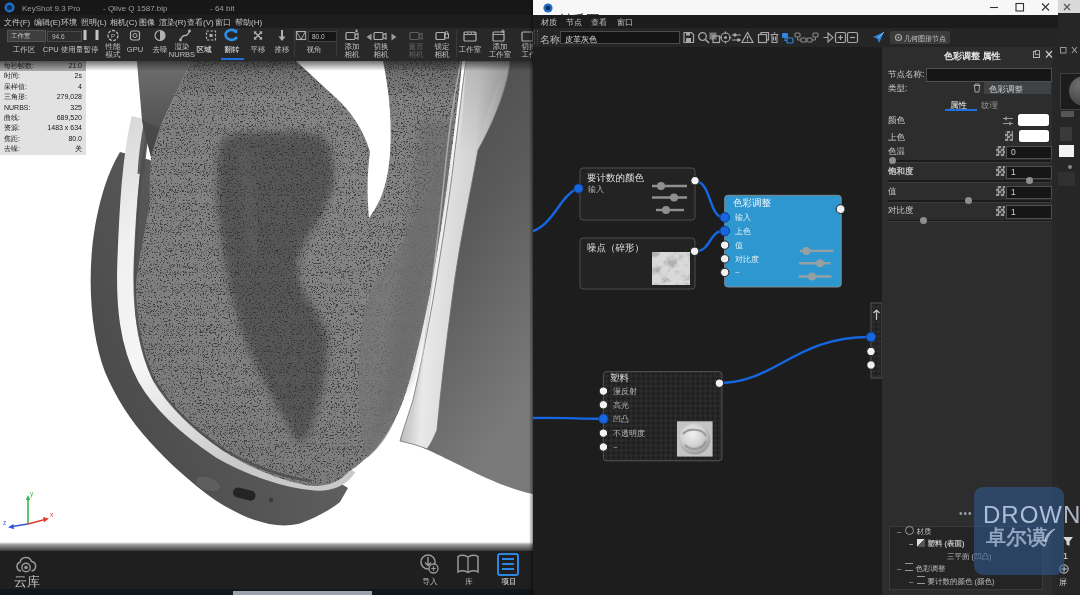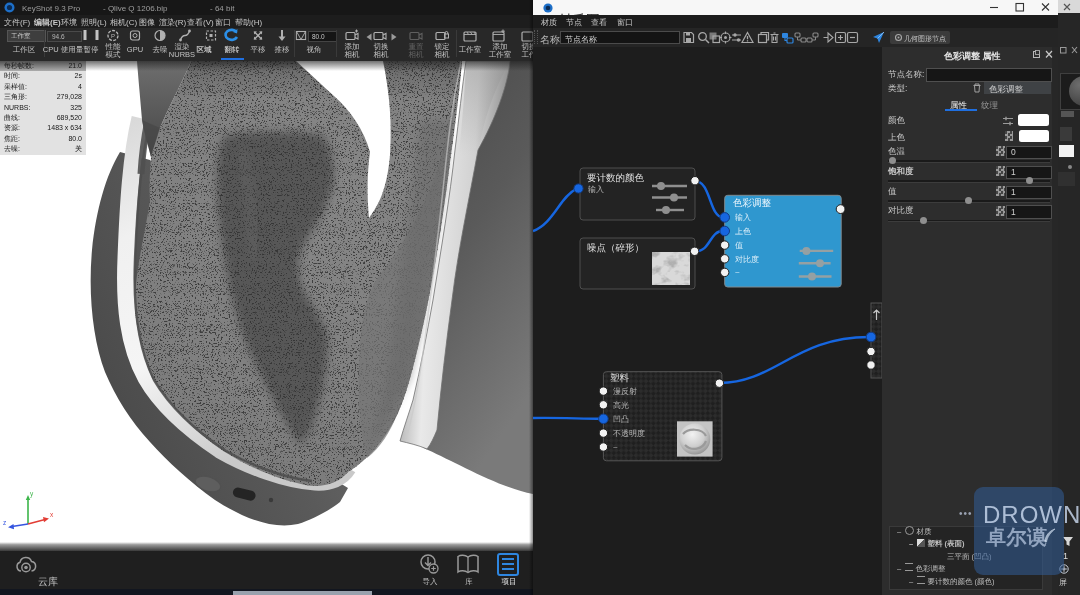--- a/index.html
+++ b/index.html
@@ -10,26 +10,26 @@
 .sep{position:absolute;width:1px;background:#3a3a3a;top:30px;height:27px;}
 </style></head><body>
 <div id="root">
 
 <div class="ab" style="left:0;top:0;width:1080px;height:15px;background:#171717;"></div>
 <svg class="ab" style="left:4px;top:2px" width="11" height="11" viewBox="0 0 11 11">
       <circle cx="5.5" cy="5.5" r="5" fill="#1d6fc8"></circle>
       <circle cx="5.5" cy="5.5" r="2.6" fill="#0b2c55"></circle>
     </svg>
 <span class="t" style="left:22px;top:3.5px;font-size:8px;color:#9e9e9e;">KeyShot 9.3 Pro</span>
-    <span class="t" style="left:103px;top:3.5px;font-size:8px;color:#9e9e9e;">- Qlive Q 1206.bip</span>
+    <span class="t" style="left:103px;top:3.5px;font-size:8px;color:#9e9e9e;">- Qlive Q 1587.bip</span>
     <span class="t" style="left:210px;top:3.5px;font-size:8px;color:#9e9e9e;">- 64 bit</span>
 
 <div class="ab" style="left:0;top:15px;width:1080px;height:13px;background:#1d1d1d;"></div>
 <span class="t" style="left:4px;top:17px;font-size:8px;color:#c8c8c8;">文件(F)</span>
-    <span class="t" style="left:34px;top:17px;font-size:8px;color:#c8c8c8;font-weight:bold;">编辑(E)</span>
+    <span class="t" style="left:34px;top:17px;font-size:8px;color:#c8c8c8;">编辑(E)</span>
     <span class="t" style="left:61px;top:17px;font-size:8px;color:#c8c8c8;">环境</span>
     <span class="t" style="left:81px;top:17px;font-size:8px;color:#c8c8c8;">照明(L)</span>
     <span class="t" style="left:110px;top:17px;font-size:8px;color:#c8c8c8;">相机(C)</span>
     <span class="t" style="left:139px;top:17px;font-size:8px;color:#c8c8c8;">图像</span>
     <span class="t" style="left:159px;top:17px;font-size:8px;color:#c8c8c8;">渲染(R)</span>
     <span class="t" style="left:187px;top:17px;font-size:8px;color:#c8c8c8;">查看(V)</span>
     <span class="t" style="left:215px;top:17px;font-size:8px;color:#c8c8c8;">窗口</span>
     <span class="t" style="left:235px;top:17px;font-size:8px;color:#c8c8c8;">帮助(H)</span>
 
 <div class="ab" style="left:0;top:28px;width:1080px;height:33px;background:#282828;"></div>
@@ -314,21 +314,21 @@
 <div class="ab" style="left:0;top:61px;width:533px;height:10px;background:linear-gradient(rgba(25,25,25,0.62),rgba(25,25,25,0));"></div>
 
 <div class="ab" style="left:0;top:542px;width:533px;height:9px;background:linear-gradient(#ffffff,#9a9a9a 30%,#3a3a3a);"></div>
 <div class="ab" style="left:0;top:551px;width:533px;height:38px;background:#1f1f1f;"></div>
 <div id="bottombar">
   <svg class="ic" style="left:26px;top:555px" width="24" height="22" viewBox="0 0 24 22">
         <path d="M7 16 A4.5 4.5 0 0 1 6 7.3 A6 6 0 0 1 17.5 6.5 A4.8 4.8 0 0 1 17.5 16" fill="none" stroke="#9a9a9a" stroke-width="1.5"></path>
         <circle cx="12" cy="12.5" r="4.2" fill="none" stroke="#9a9a9a" stroke-width="1.4"></circle>
         <circle cx="12" cy="12.5" r="1.8" fill="#9a9a9a"></circle>
       </svg>
-  <div class="lbl" style="left:27px;top:578px;font-size:10px;margin-left:21px;">云库</div>
+  <div class="lbl" style="left:27px;top:578px;font-size:13px;">云库</div>
   <svg class="ic" style="left:429px;top:553px" width="22" height="22" viewBox="0 0 22 22">
         <circle cx="10" cy="9" r="7" fill="none" stroke="#9a9a9a" stroke-width="1.5"></circle>
         <path d="M10 4 V12 M7 9.5 L10 12.5 L13 9.5" fill="none" stroke="#9a9a9a" stroke-width="1.4"></path>
         <circle cx="15.5" cy="15.5" r="4.5" fill="#1f1f1f" stroke="#9a9a9a" stroke-width="1.3"></circle>
         <path d="M15.5 13.2 V17.8 M13.2 15.5 H17.8" stroke="#9a9a9a" stroke-width="1.2"></path>
       </svg>
   <div class="lbl" style="left:430px;top:578px;font-size:7.5px;">导入</div>
   <svg class="ic" style="left:468px;top:554px" width="24" height="21" viewBox="0 0 24 21">
         <path d="M12 3 C9 0.8 4.5 0.8 2 2.5 V18 C4.5 16.3 9 16.3 12 18.5 C15 16.3 19.5 16.3 22 18 V2.5 C19.5 0.8 15 0.8 12 3 Z" fill="none" stroke="#9a9a9a" stroke-width="1.5"></path>
         <path d="M12 3 V18.5" stroke="#9a9a9a" stroke-width="1.3"></path>
@@ -384,21 +384,21 @@
   <div class="ab" style="left:533px;top:15px;width:525px;height:13px;background:#1c1c1c;"></div>
   <span class="t" style="left:541px;top:17px;font-size:8px;color:#c8c8c8;">材质</span>
       <span class="t" style="left:566px;top:17px;font-size:8px;color:#c8c8c8;">节点</span>
       <span class="t" style="left:591px;top:17px;font-size:8px;color:#c8c8c8;">查看</span>
       <span class="t" style="left:617px;top:17px;font-size:8px;color:#c8c8c8;">窗口</span>
 
   <div class="ab" style="left:533px;top:28px;width:525px;height:19px;background:#252525;border-bottom:1px solid #171717;"></div>
   <div class="ab" style="left:534px;top:30px;width:2px;height:14px;border-left:1px dotted #555;border-right:1px dotted #555;"></div>
   <span class="t" style="left:540px;top:33px;font-size:10px;color:#b8b8b8;">名称:</span>
   <div class="ab" style="left:560px;top:31px;width:118px;height:11px;background:#141414;border:1px solid #4b4b4b;"></div>
-  <span class="t" style="left:565px;top:33.5px;font-size:8px;color:#d8d8d8;">节点名称</span>
+  <span class="t" style="left:565px;top:33.5px;font-size:8px;color:#d8d8d8;">皮革灰色</span>
   <svg class="ab" style="left:682px;top:31px" width="13" height="13" viewBox="0 0 13 13">
         <path d="M2 1.5 H9.5 L11.5 3.5 V11.5 H2 Z" fill="none" stroke="#a8a8a8" stroke-width="1.2"></path>
         <rect x="4" y="7" width="5" height="4.5" fill="#a8a8a8"></rect>
         <rect x="4" y="1.5" width="4" height="3" fill="#a8a8a8"></rect>
       </svg>
   <svg class="ab" style="left:697px;top:31px" width="13" height="13" viewBox="0 0 13 13">
         <circle cx="5.5" cy="5.5" r="3.8" fill="none" stroke="#a8a8a8" stroke-width="1.3"></circle>
         <path d="M8.5 8.5 L12 12" stroke="#a8a8a8" stroke-width="1.5"></path>
       </svg>
   <svg class="ab" style="left:708px;top:31px" width="13" height="13" viewBox="0 0 13 13">

